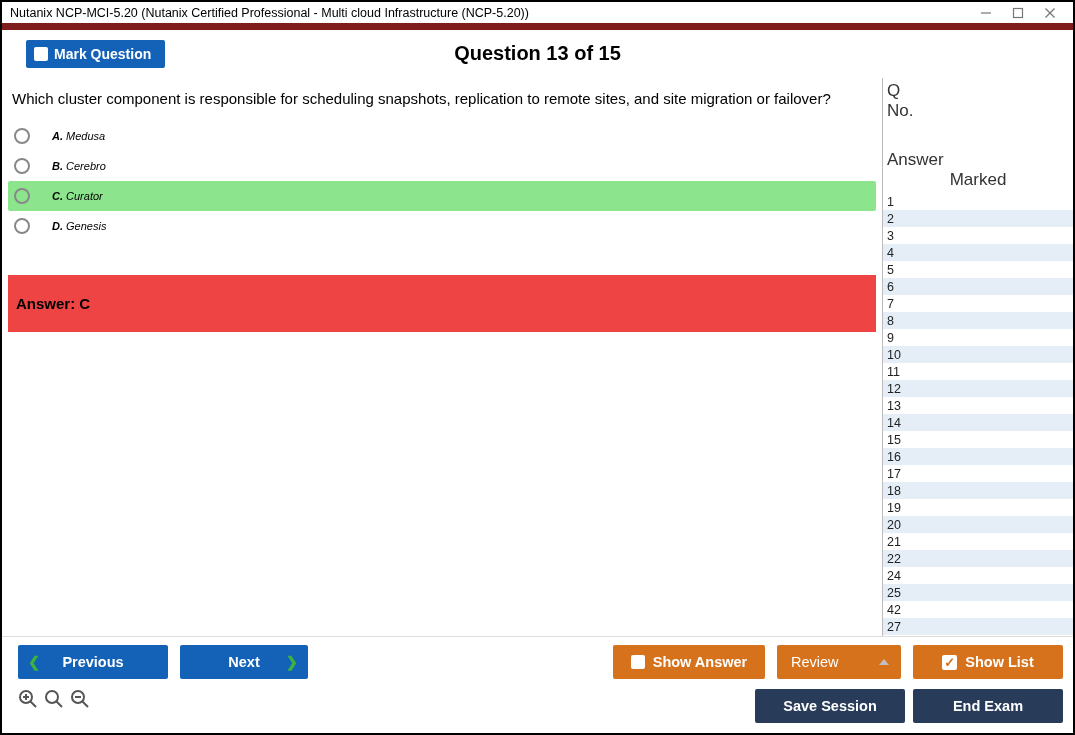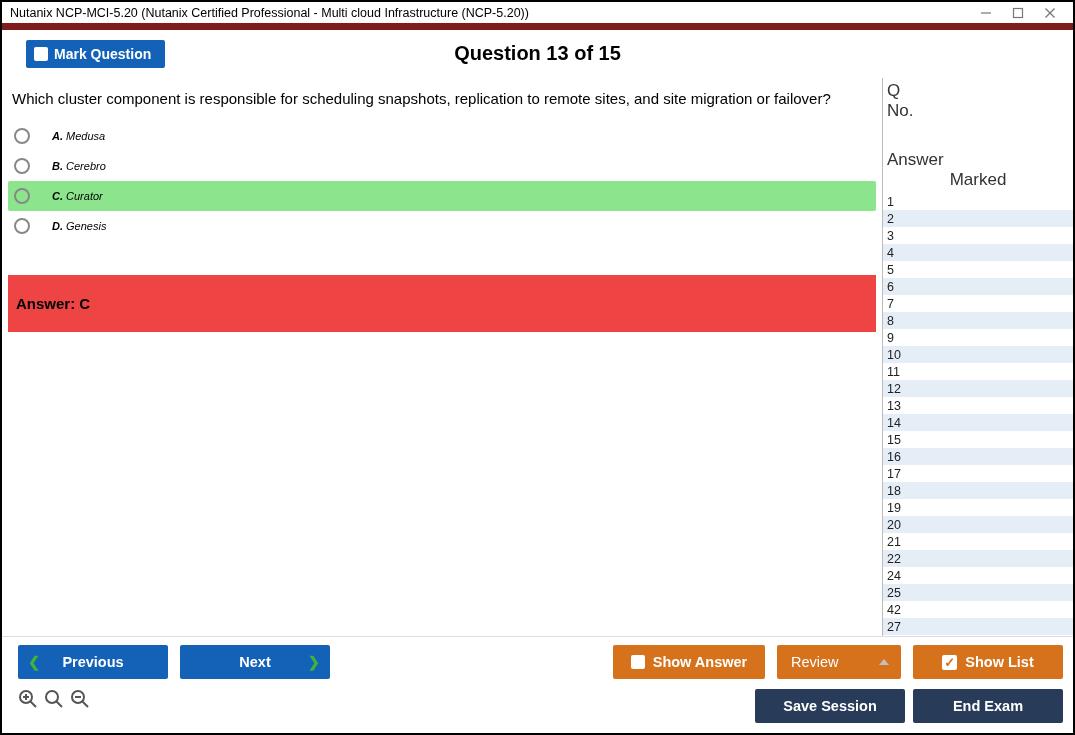--- a/index.html
+++ b/index.html
@@ -172,21 +172,21 @@
     cursor: pointer;
     border-radius: 2px;
     gap: 8px;
     padding: 0 14px;
   }
   .btn-blue { background: #1461b8; }
   .btn-orange { background: #d6711c; }
   .btn-dark { background: #283c5a; }
   .prev-btn { width: 150px; justify-content: center; position: relative; margin-left: 6px;}
   .prev-btn .chev { position: absolute; left: 10px; color: #3db33d; font-weight: bold; }
-  .next-btn { width: 150px; justify-content: center; position: relative; }
+  .next-btn { width: 128px; justify-content: center; position: relative; }
   .next-btn .chev { position: absolute; right: 10px; color: #3db33d; font-weight: bold; }
   .foot-spacer { flex: 1; }
   .show-answer-btn { width: 152px; }
   .show-answer-btn .checkbox {
     width: 14px; height: 14px; background: #fff; border-radius: 2px;
   }
   .review-btn { width: 124px; justify-content: flex-start; position: relative; font-weight: normal; }
   .review-btn .tri {
     position: absolute; right: 12px;
     width: 0; height: 0;

